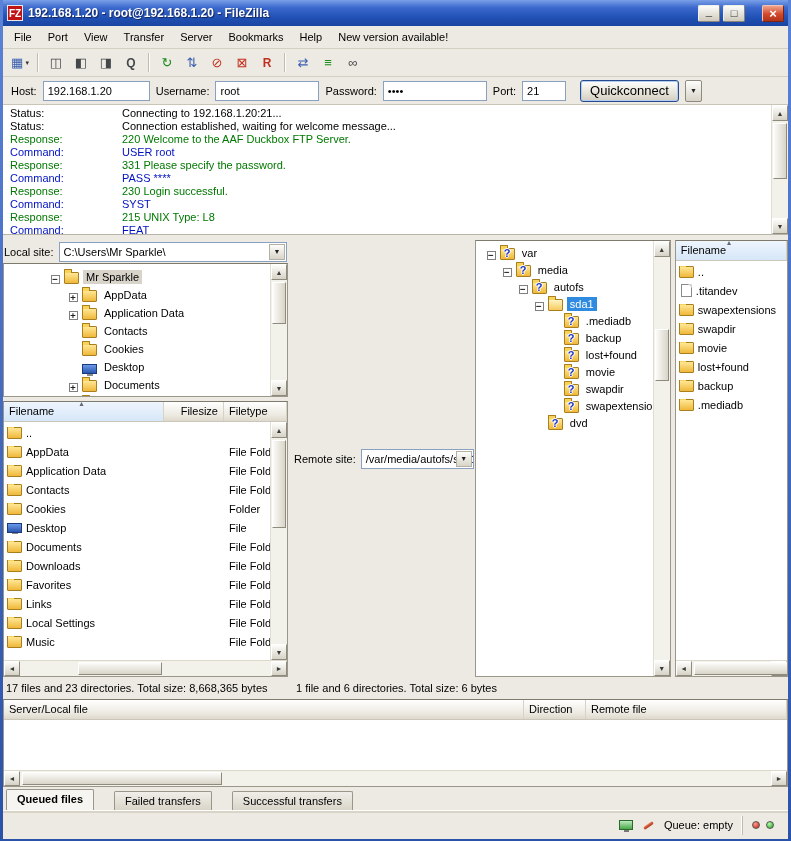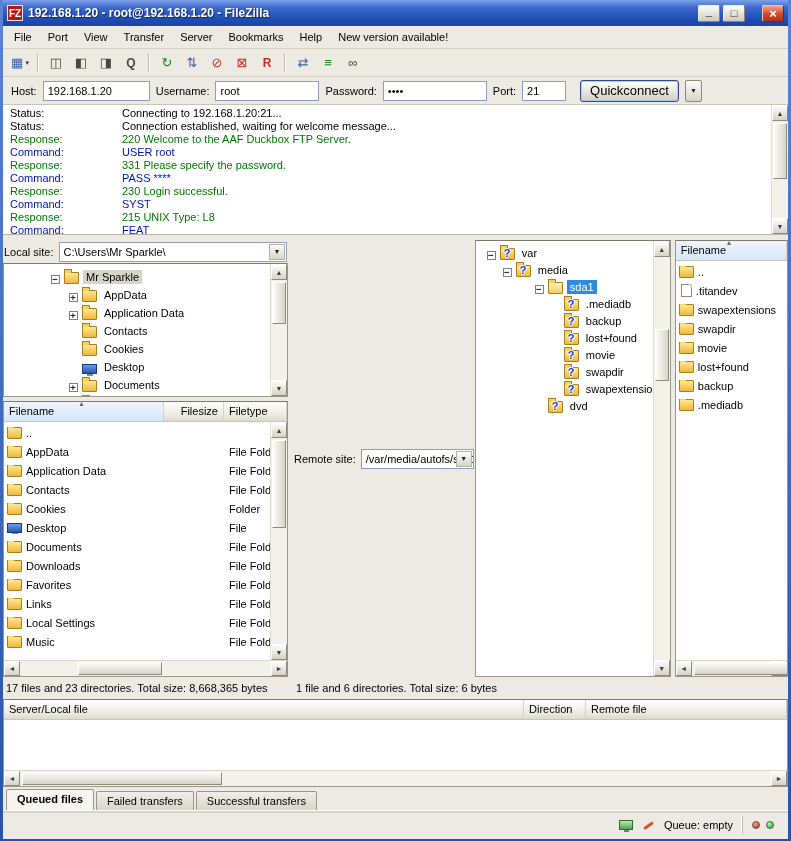--- a/index.html
+++ b/index.html
@@ -147,21 +147,21 @@
 
   
   .queue{flex:0 0 88px;display:flex;flex-direction:column;background:#fff;
     border:1px solid #9a968a;border-top-color:#7e7a6e;overflow:hidden}
   .qc1{flex:0 0 520px}
   .qc2{flex:0 0 62px}
   .qc3{flex:1}
   .qbody{flex:1}
 
   
-  .tabs{flex:0 0 22px;display:flex;align-items:flex-end;gap:2px;padding:2px 3px 0;background:#eceae2}
+  .tabs{flex:0 0 22px;display:flex;align-items:flex-end;gap:20px;padding:2px 3px 0;background:#eceae2}
   .tab{height:19px;padding:3px 10px 0;border:1px solid #9a968a;border-bottom:none;
     border-radius:2px 2px 0 0;background:linear-gradient(#f0eee8,#d9d5c9);white-space:nowrap}
   .tab.active{height:21px;background:#f6f5f1;font-weight:bold}
 
   
   .botbar{flex:0 0 29px;display:flex;align-items:center;justify-content:flex-end;gap:9px;
     background:#eceae2;border-top:1px solid #fdfdfb;box-shadow:inset 0 2px 0 #d8d4c8;padding:0 5px}
   .sico{position:relative;flex:0 0 auto}
   .sico.net{width:14px;height:10px;background:linear-gradient(#bce8bc,#4aa84a);border:1px solid #2a6a2a}
   .sico.net::after{content:'';position:absolute;left:4px;bottom:-3px;width:5px;height:2px;background:#777}
@@ -477,20 +477,25 @@
         <div class="trow" style="padding-left:8px">
           <span class="exp minus"></span>
           <span class="fi folder q"></span>
           <span class="tlabel">var</span>
         </div>
         <div class="trow" style="padding-left:24px">
           <span class="exp minus"></span>
           <span class="fi folder q"></span>
           <span class="tlabel">media</span>
         </div>
+        <div class="trow" style="padding-left:40px">
+          <span class="exp minus"></span>
+          <span class="fi folder q"></span>
+          <span class="tlabel">autofs</span>
+        </div>
         <div class="trow" style="padding-left:56px">
           <span class="exp minus"></span>
           <span class="fi folder open"></span>
           <span class="tlabel sel-active">sda1</span>
         </div>
         <div class="trow" style="padding-left:84px">
           <span class="fi folder q"></span>
           <span class="tlabel">.mediadb</span>
         </div>
         <div class="trow" style="padding-left:84px">

